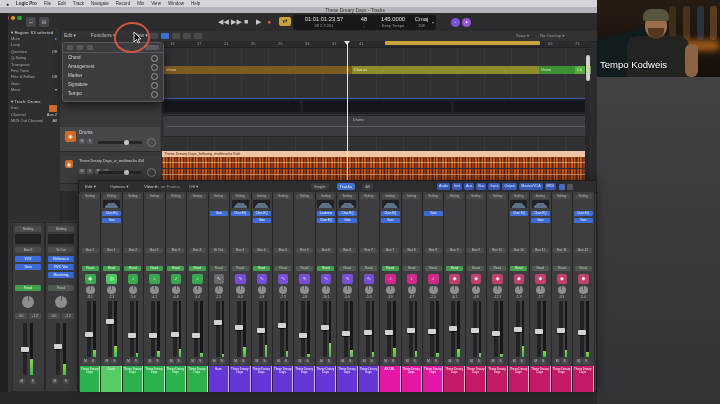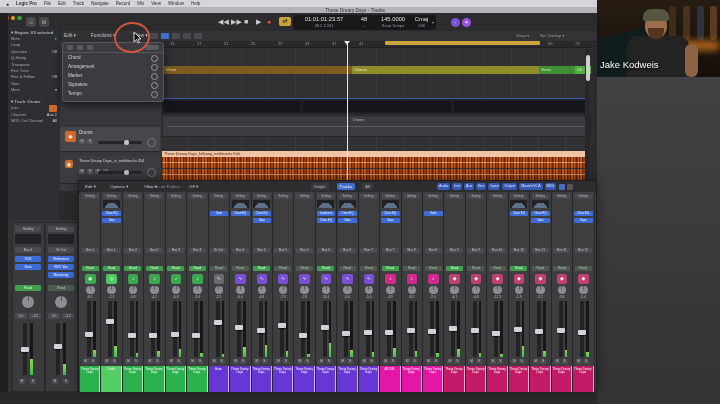--- a/index.html
+++ b/index.html
@@ -936,20 +936,20 @@
     <div class="abs wguitar" style="left:86px;background:#54381c"></div>
     <div class="abs wguitar" style="left:100px;background:#2e3a46"></div>
     <div class="abs wguitar" style="left:113px;background:#6a4423"></div>
     <div class="abs wlight"></div>
     <div class="abs wdesk"></div>
     <div class="abs wtorso"></div>
     <div class="abs warm"></div>
     <div class="abs whead"></div>
     <div class="abs wcap"></div>
     <div class="abs wbeard"></div>
-    <div class="abs wname nowrap">Jake Kodweis</div>
+    <div class="abs wname nowrap">Tempo Kodweis</div>
   </div>
 
   <div class="abs anncircle"></div>
   <svg class="abs cursor" width="9" height="13" viewBox="0 0 9 13">
     <path d="M1,1 L1,11 L3.5,8.5 L5,12 L6.5,11.3 L5,8 L8,8 Z" fill="#111" stroke="#fff" stroke-width="0.8"></path>
   </svg>
 </div>
 
 </body></html>

